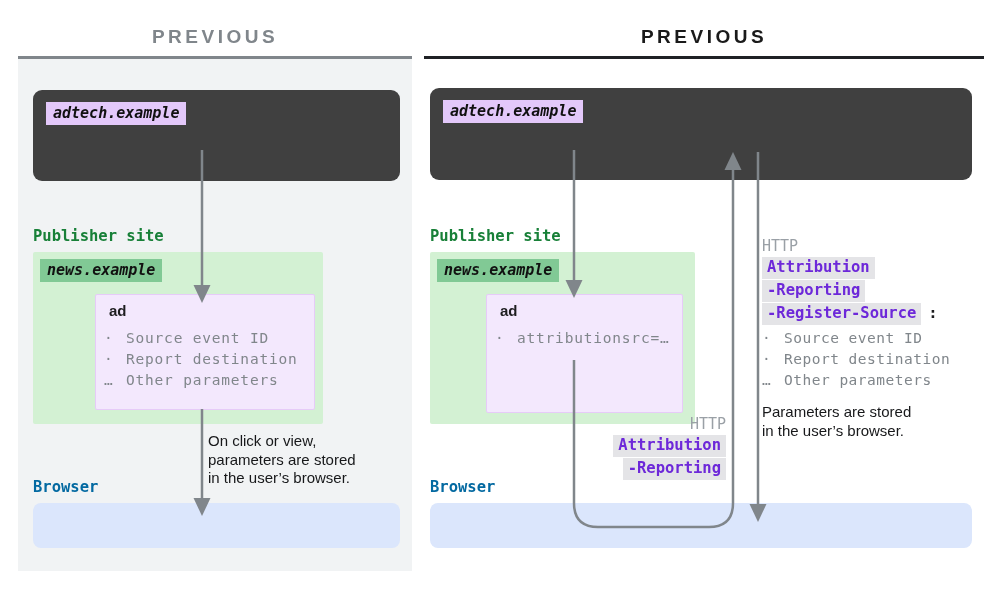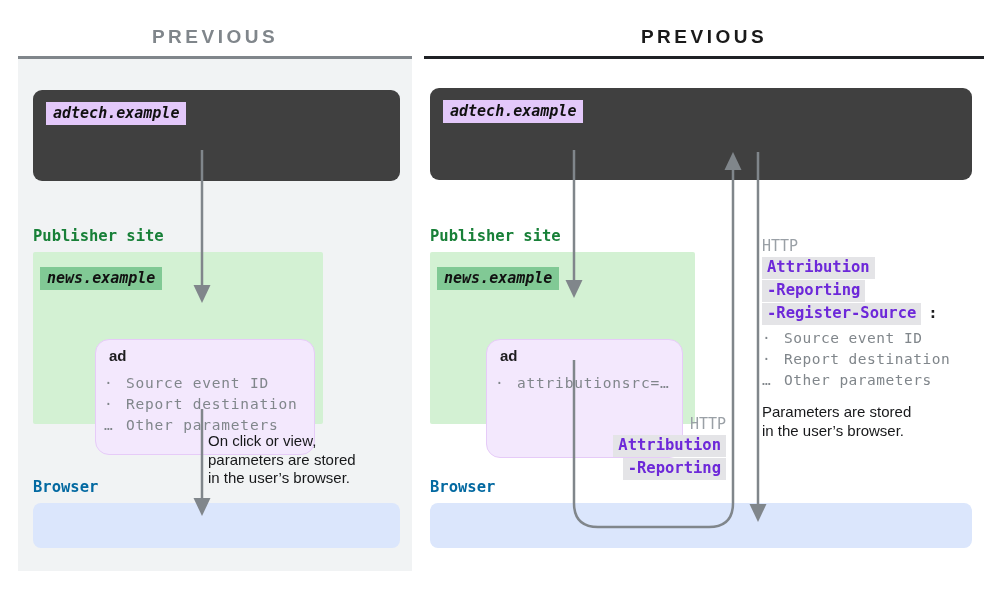--- a/index.html
+++ b/index.html
@@ -28,33 +28,32 @@
 
   
   .adtech-box { background:#404040; border-radius:9px; }
   .domain-label {
     display:inline-block;
     font-family:"DejaVu Sans Mono", monospace;
     font-style:italic; font-weight:bold; font-size:15px;
     color:#111; padding:2px 7px 3px;
   }
   .domain-label.purple { background:#e3c8fa; }
-  .domain-label.green  { background:#81c995;margin-top:8px; }
+  .domain-label.green  { background:#81c995; }
 
   .publisher-label {
     font-family:"DejaVu Sans Mono", monospace;
     font-size:15.5px; font-weight:600; color:#188038;
   }
   .news-box { background:#d3f1d3; border-radius:2px; }
 
   .ad-box {
     background:#f3e8fd;
     border:1.5px solid #e6cbf8;
-    border-radius:14px;
-    margin-top:45px;
+    border-radius:2px;
   }
   .ad-title { font-size:15px; font-weight:bold; color:#1d1d1f; }
   .bullet-list {
     font-family:"DejaVu Sans Mono", monospace;
     font-size:14.5px; letter-spacing:0.8px;
     color:#80868b; line-height:21px;
   }
   .bullet-row { display:flex; }
   .bullet-marker { width:22px; flex:0 0 22px; }
 

